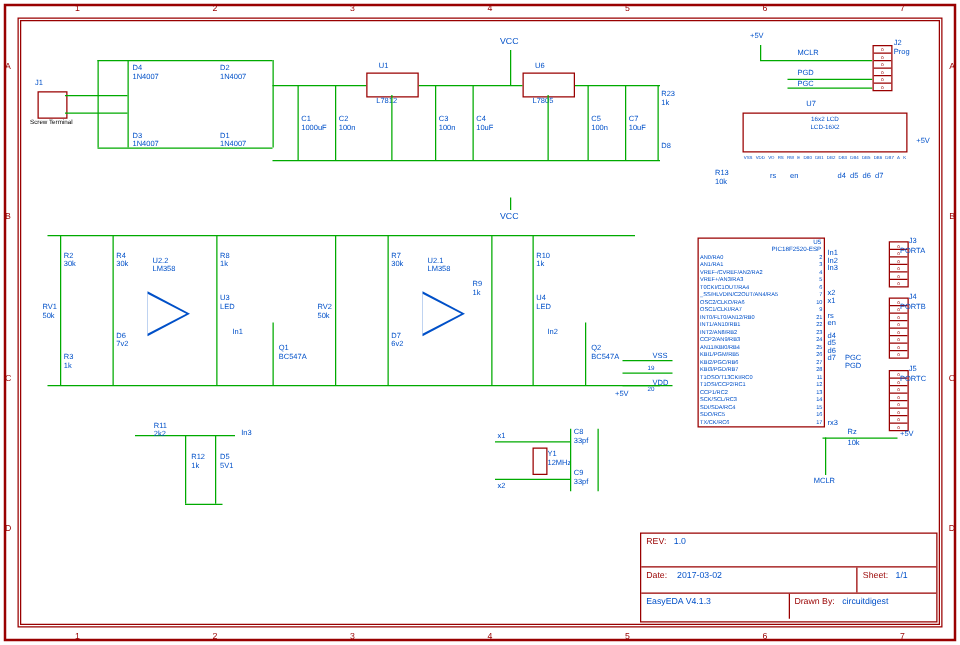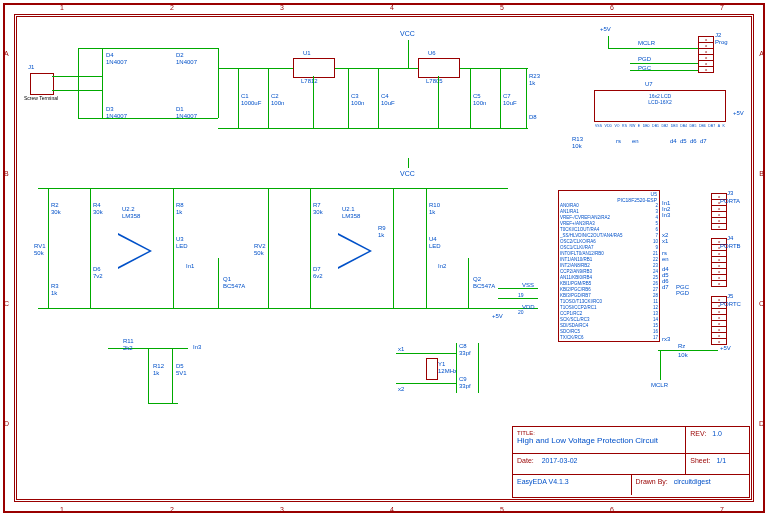--- a/index.html
+++ b/index.html
@@ -464,24 +464,20 @@
 
   <div class="hw" style="left:640px;top:332px;width:60px"></div>
   <div class="lbl blue" style="left:660px;top:325px">Rz</div>
   <div class="lbl blue" style="left:660px;top:334px">10k</div>
   <div class="lbl blue" style="left:702px;top:327px">+5V</div>
   <div class="vw" style="left:642px;top:332px;height:30px"></div>
   <div class="lbl blue" style="left:633px;top:364px">MCLR</div>
 
   <div class="title-block">
     <div class="row" style="height:26px">
-      <div class="cell" style="flex:3">
-        <div class="titlelbl">TITLE:</div>
-        <div class="titletxt">High and Low Voltage Protection Circuit</div>
-      </div>
       <div class="cell" style="flex:1">
         <span>REV:</span>
         <span style="color:#0050c8;padding-left:4px">1.0</span>
       </div>
     </div>
     <div class="row" style="height:20px">
       <div class="cell" style="flex:3">
         <span>Date:</span>
         <span style="color:#0050c8;padding-left:6px">2017-03-02</span>
       </div>

